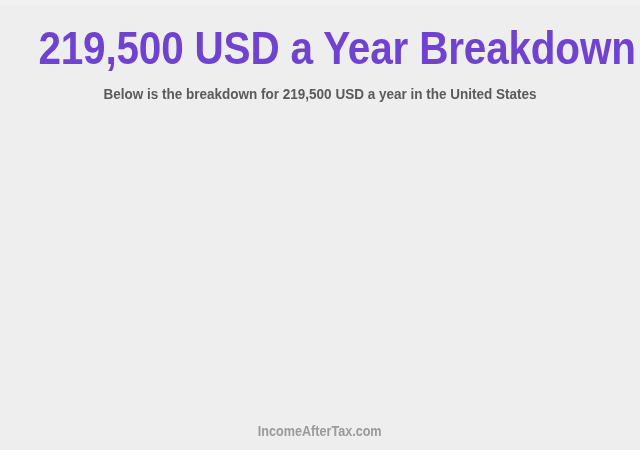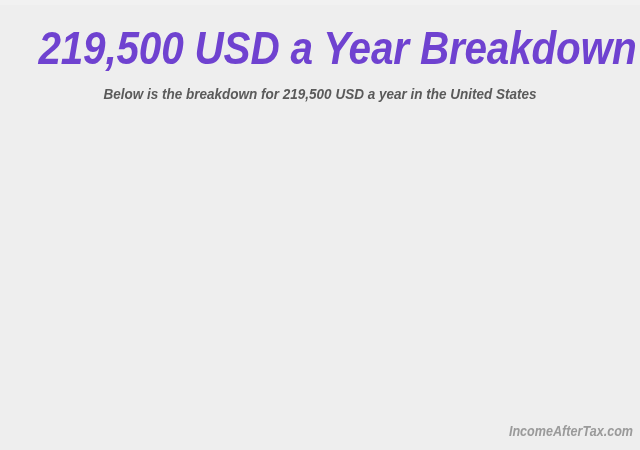--- a/index.html
+++ b/index.html
@@ -13,21 +13,20 @@
     font-family: "Liberation Sans", sans-serif;
     overflow: hidden;
   }
 
   .page {
     position: relative;
     width: 640px;
     height: 450px;
     background: #eeeeee;
     box-sizing: border-box;
-    font-style: italic;
   }
 
   
   .top-edge {
     position: absolute;
     top: 0;
     left: 0;
     width: 640px;
     height: 5px;
     background: #f1f1f1;
@@ -85,21 +84,21 @@
     width: 640px;
     height: 300px;
     background: transparent;
   }
 
   .site-footer {
     position: absolute;
     top: 422px;
     left: 0;
     width: 640px;
-    text-align: right;
+    text-align: center;
   }
 
   .footer-brand {
     display: inline-block;
     font-family: "Liberation Sans Narrow", "Liberation Sans", sans-serif;
     font-size: 14px;
     line-height: 18px;
     font-weight: bold;
     color: #9a9a9a;
     transform: scaleX(0.9);

